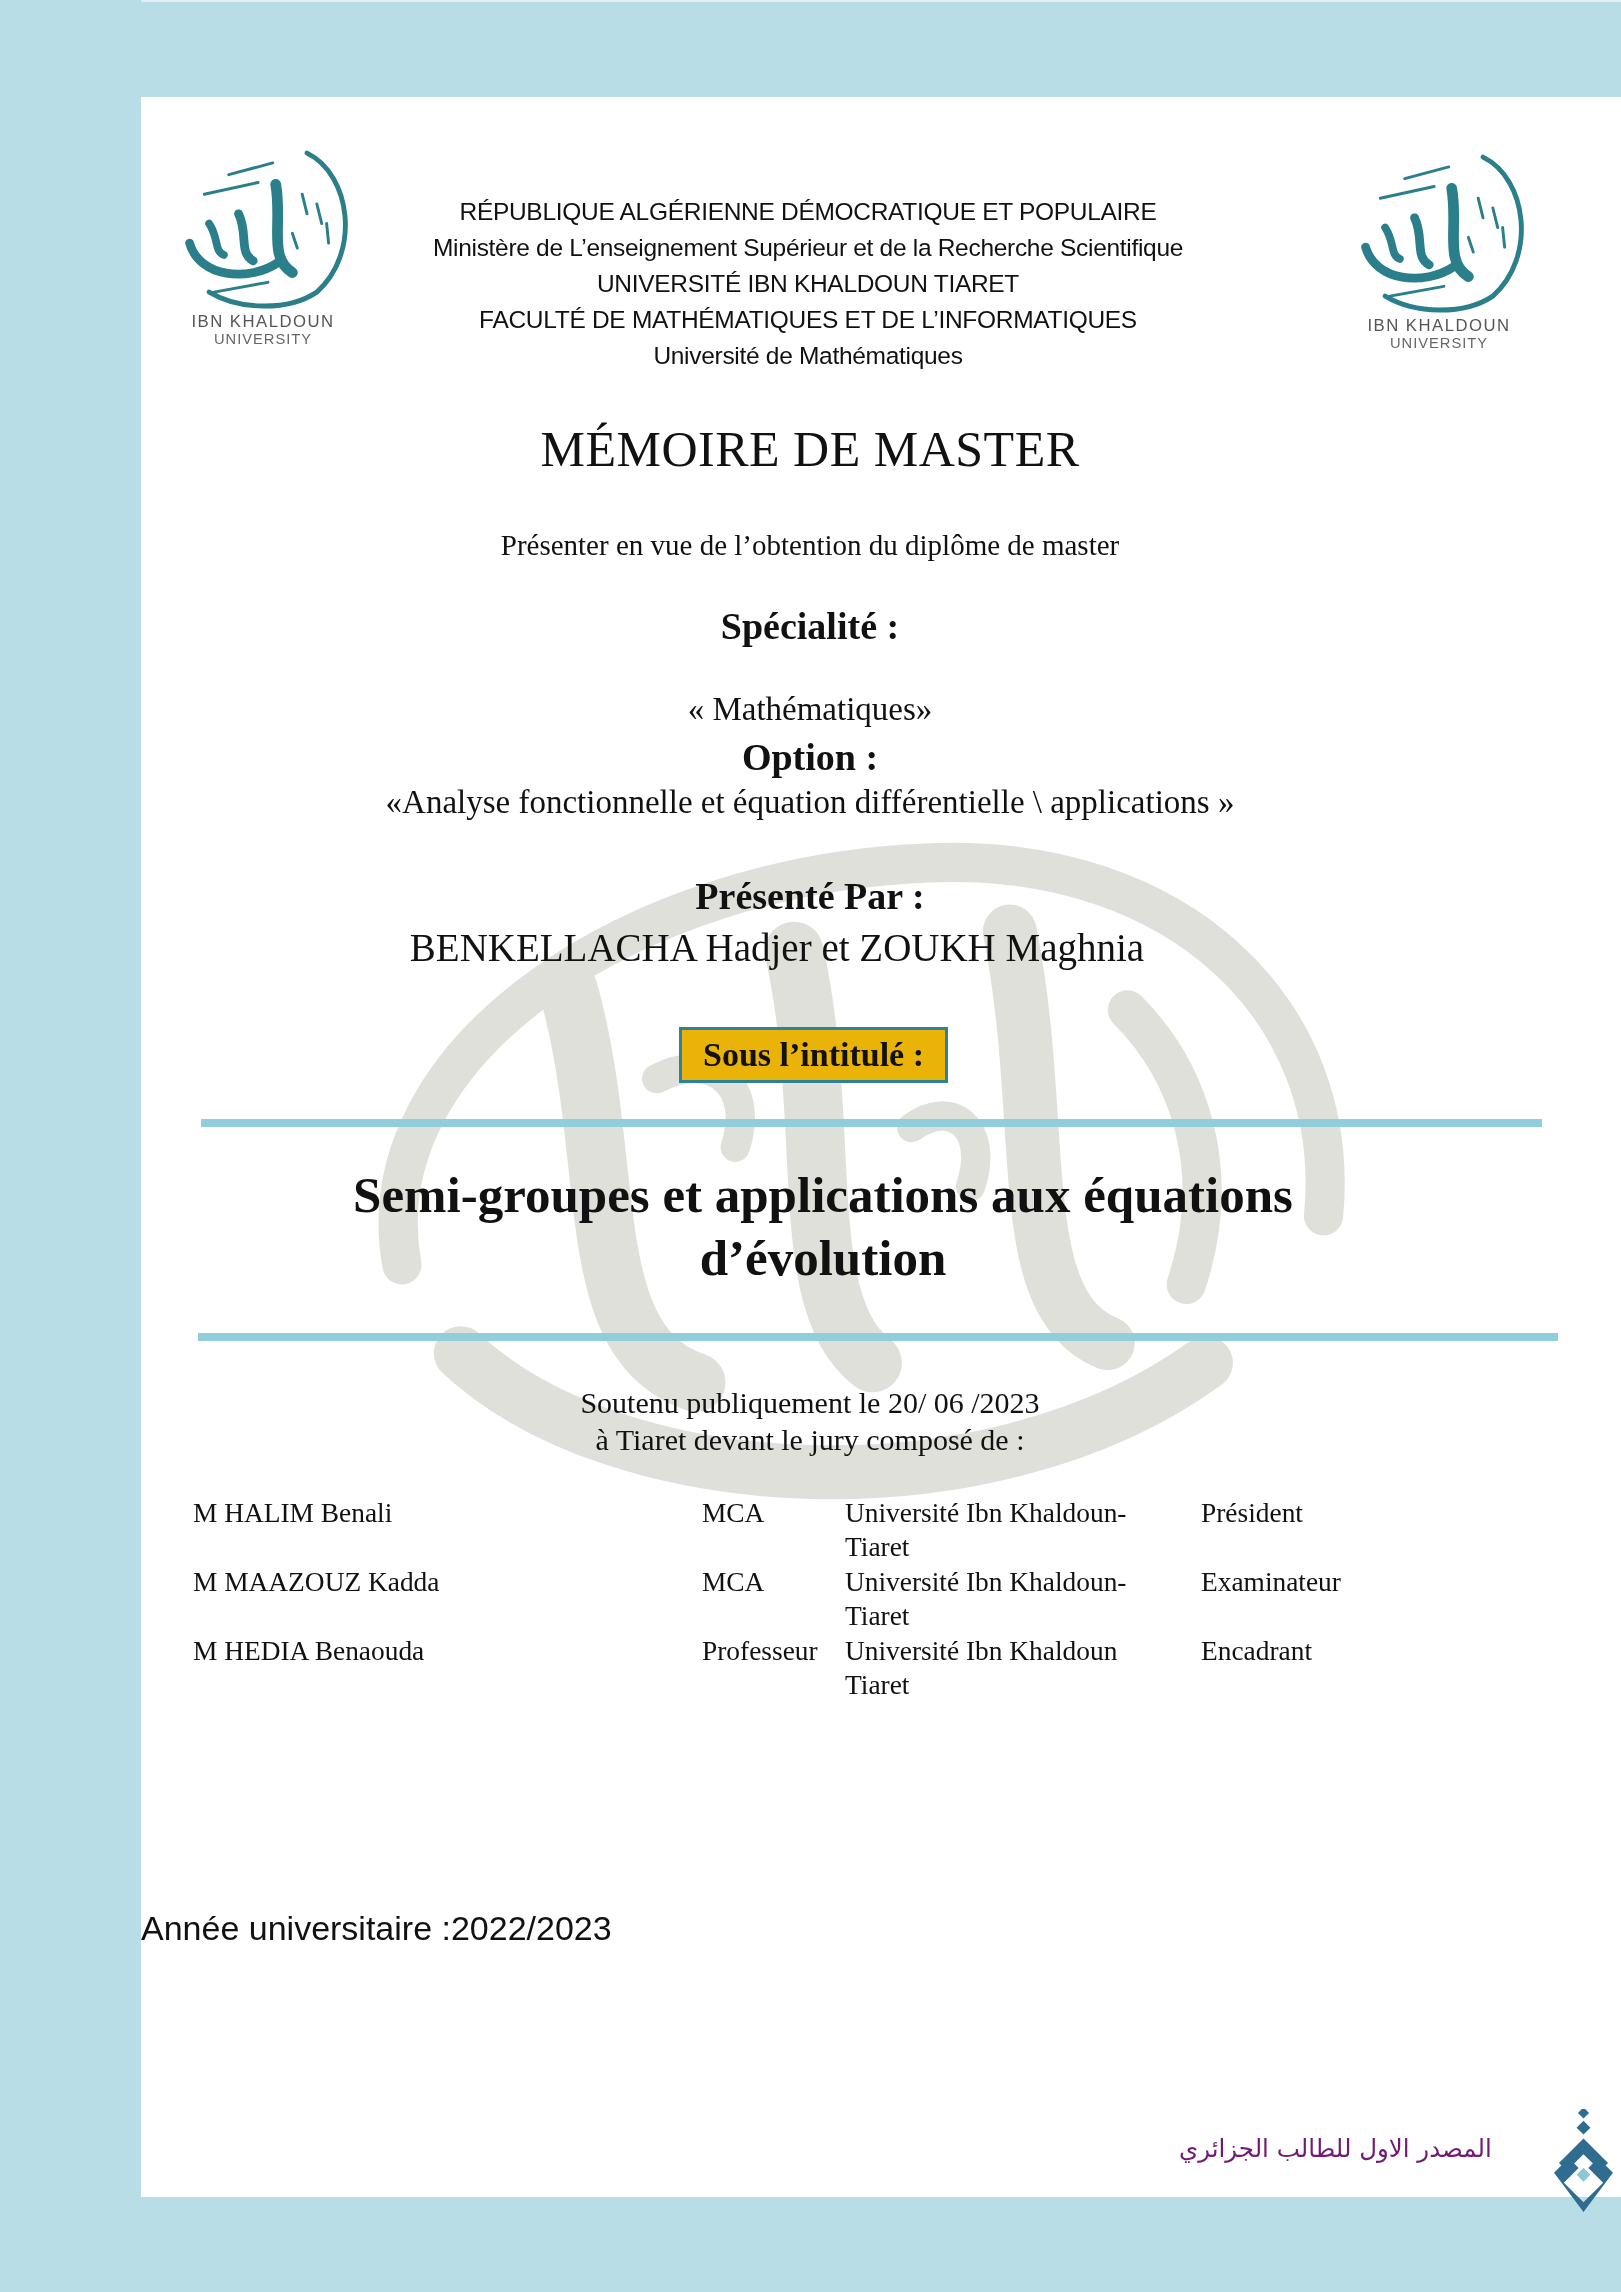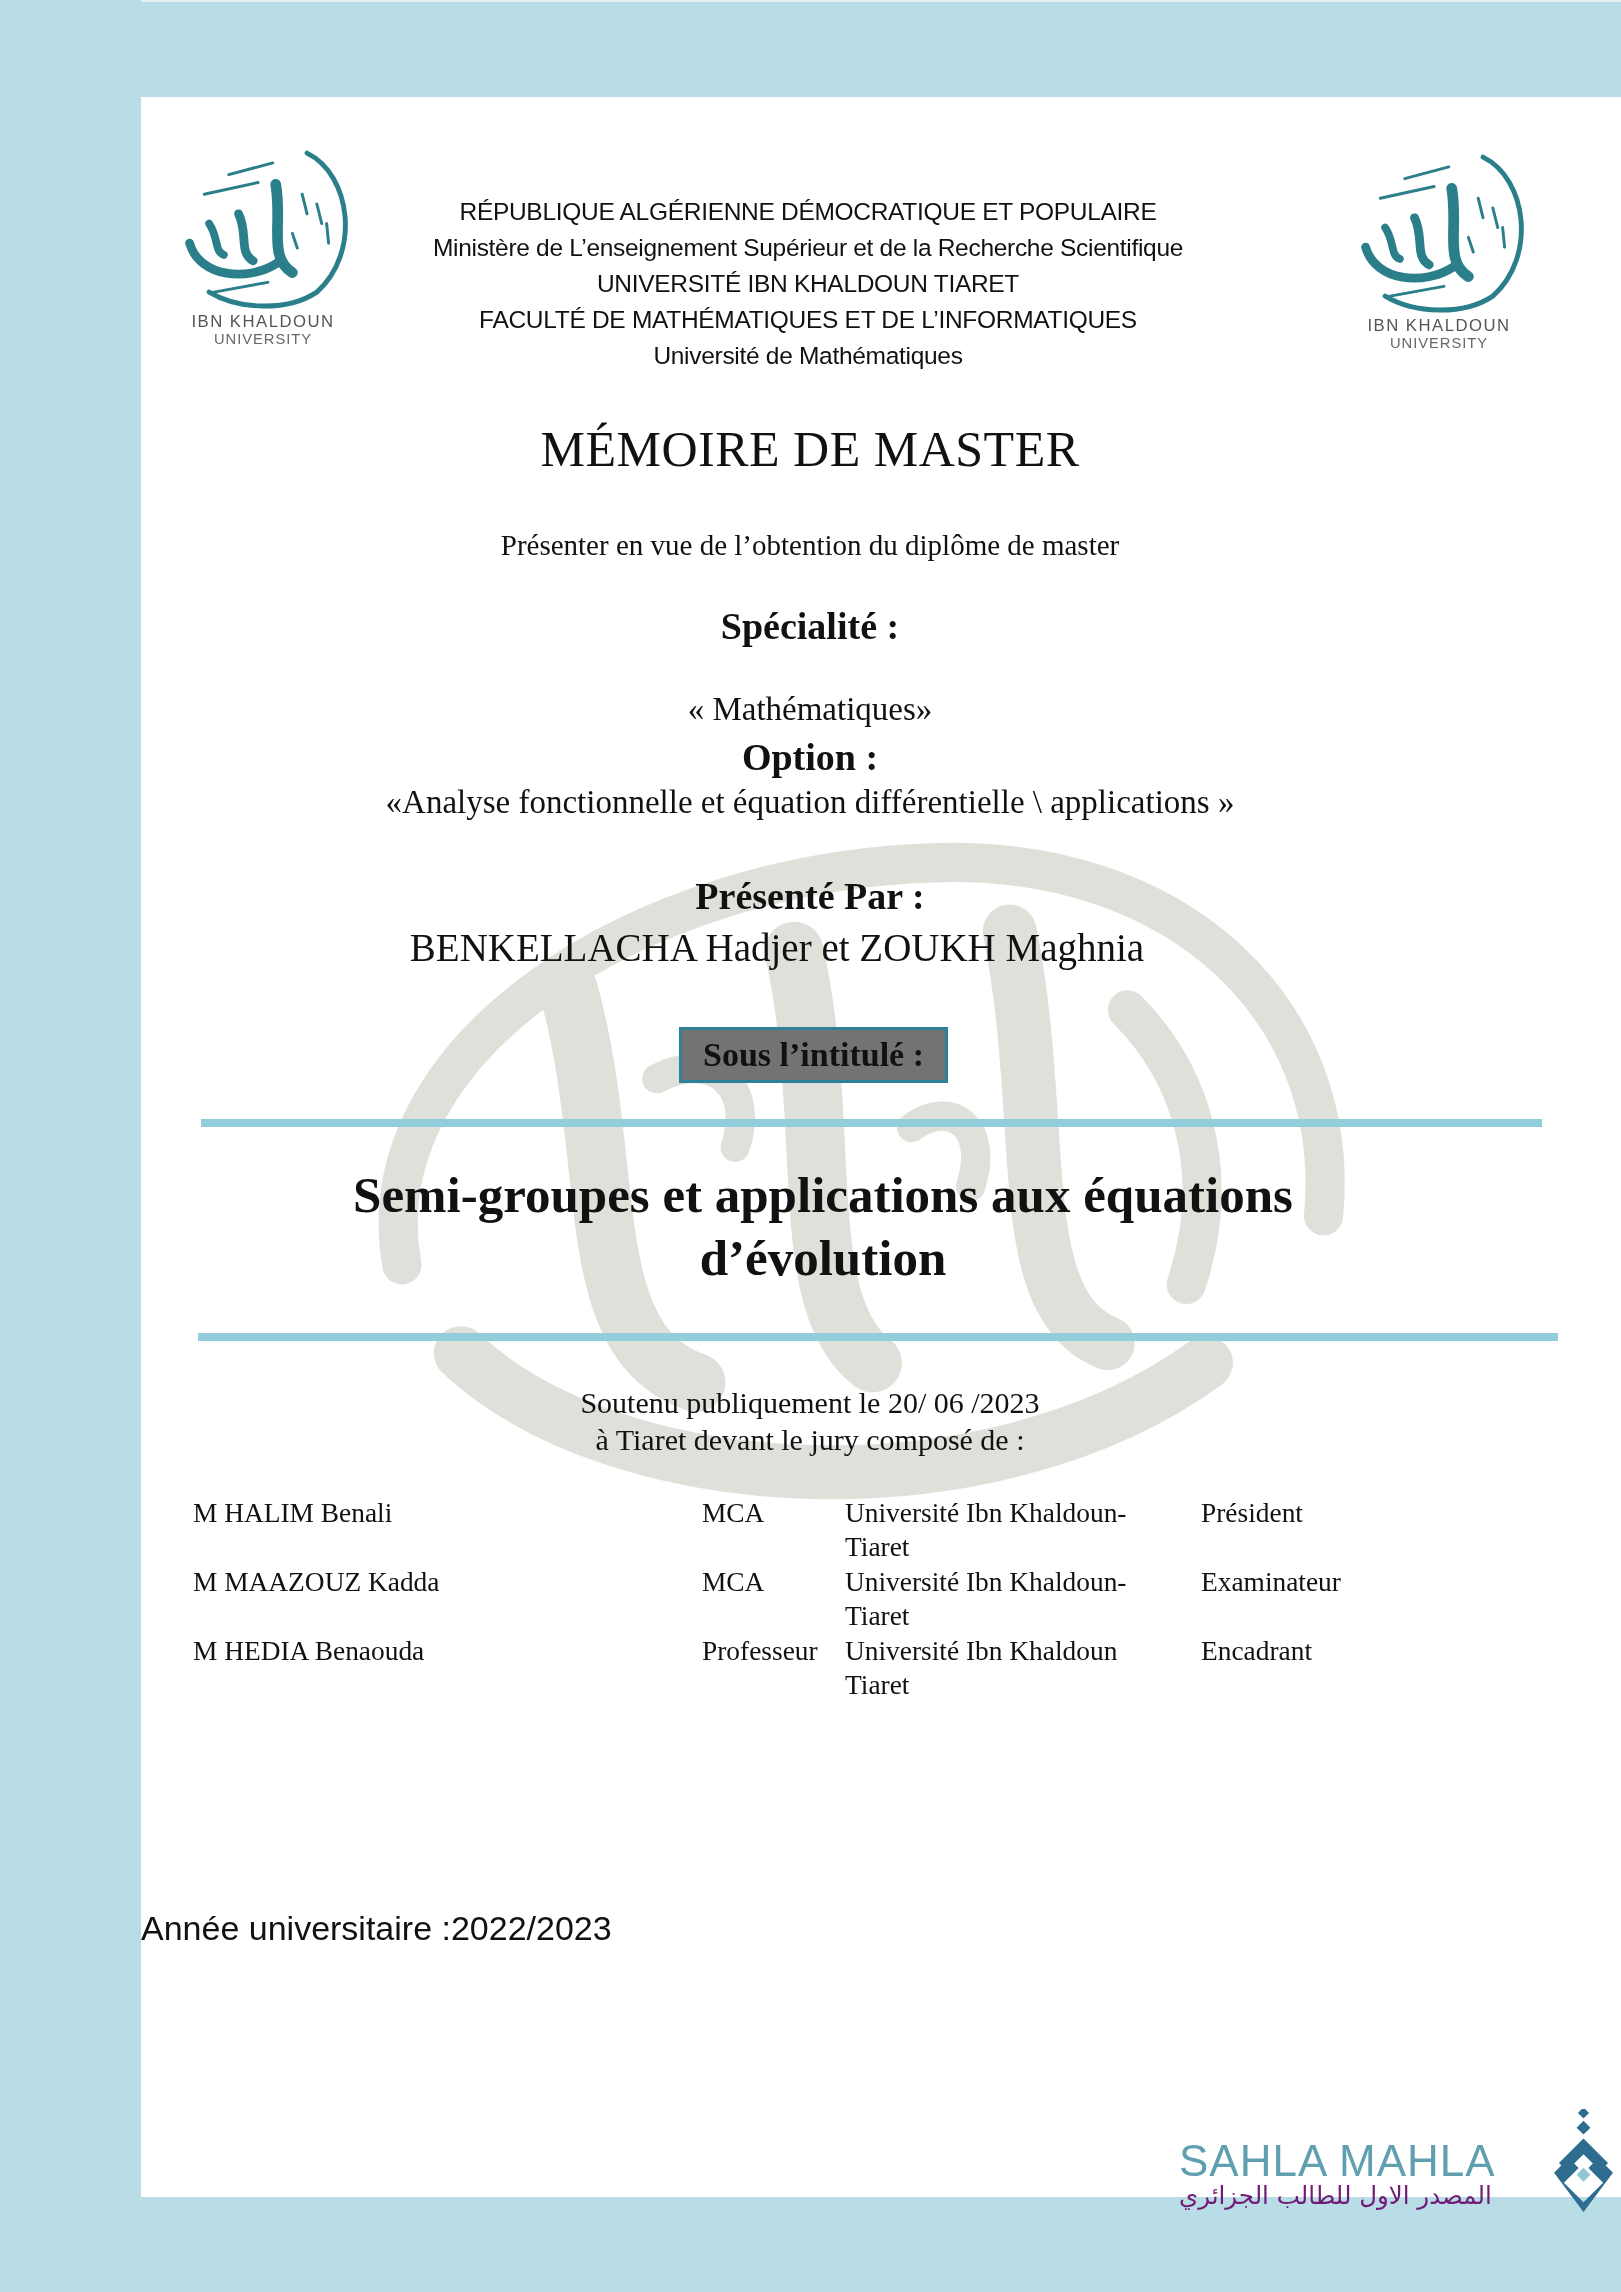--- a/index.html
+++ b/index.html
@@ -35,21 +35,21 @@
   .presenter { top:529px; font-size:29px; }
   .spec-label { top:604px; font-size:38px; font-weight:bold; }
   .spec-value { top:655px; font-size:33px;margin-top:36px; }
   .opt-label { top:735px; font-size:38px; font-weight:bold; }
   .opt-value { top:784px; font-size:33px; }
   .pres-label { top:874px; font-size:38px; font-weight:bold; }
   .pres-value { top:925px; font-size:39px; left:108px; }
 
   .sous-box {
     position:absolute; left:679px; top:1027px; width:263px; height:50px;
-    border:3.9px solid #2f8199; background:#737373;
+    border:3.9px solid #2f8199; background:#eab308;
     font-weight:bold; font-size:34px; text-align:center; line-height:49px;
   }
 
   .rule { position:absolute; height:7.8px; background:#92cddb; }
   .rule1 { left:201px; width:1341px; top:1119px; }
   .rule2 { left:198px; width:1360px; top:1333px; }
 
   .title { position:absolute; left:141px; width:1364px; top:1164px; text-align:center;
     font-size:51px; font-weight:bold; line-height:63px; }
 
@@ -176,21 +176,20 @@
     <span class="c-name">M  HEDIA Benaouda</span>
     <span class="c-grade">Professeur</span>
     <span class="c-univ">Université Ibn Khaldoun Tiaret</span>
     <span class="c-role">Encadrant</span>
   </div>
 </div>
 
 <div class="annee">Année universitaire :2022/2023</div>
 
 <div class="sahla">
-  <div class="sahla-name">SAHLA MAHLA</div>
   <div class="sahla-sub">المصدر الاول للطالب الجزائري</div>
 </div>
 <svg class="sahla-icon" width="69" height="108" viewBox="0 0 70 110">
   <g fill="#2e6d8f">
     <rect x="31" y="0" width="8" height="8" transform="rotate(45 35 4)"></rect>
     <rect x="30" y="14" width="10" height="10" transform="rotate(45 35 19)"></rect>
     <path d="M35 30 L60 55 L52 63 L35 46 L18 63 L10 55 Z"></path>
     <path d="M5 65 L20 50 L30 60 L15 75 L35 95 L55 75 L40 60 L50 50 L65 65 L35 105 Z"></path>
     <rect x="30" y="62" width="10" height="10" fill="#8fc6d6" transform="rotate(45 35 67)"></rect>
   </g>

